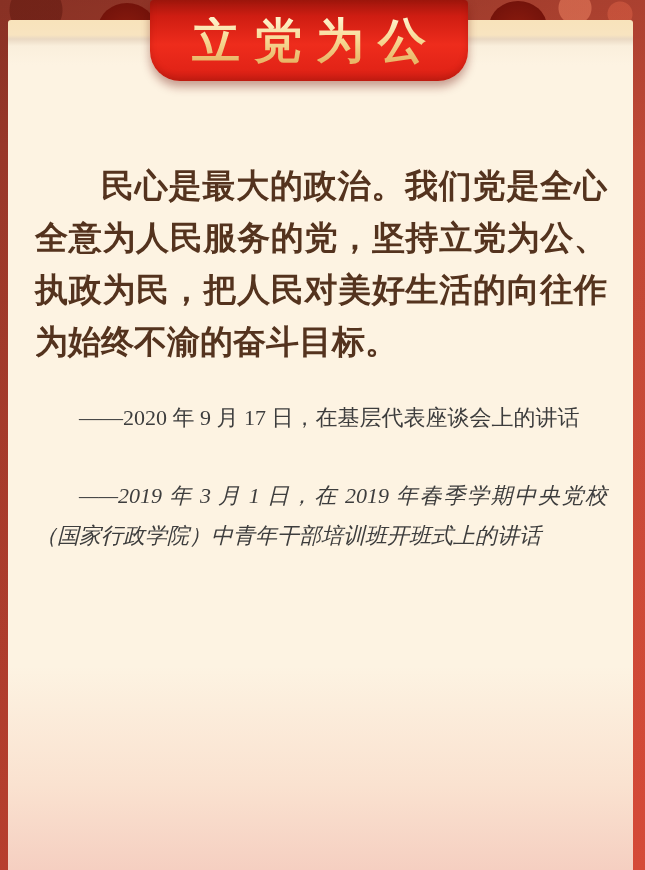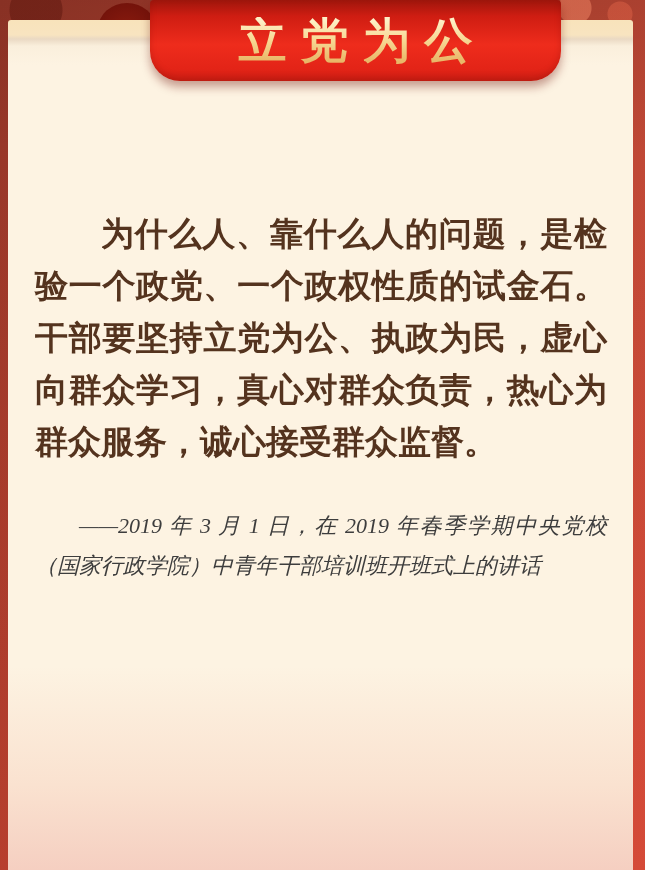--- a/index.html
+++ b/index.html
@@ -33,21 +33,21 @@
     left: 8px; right: 12px; top: 20px; bottom: 0;
     border-radius: 3px 3px 0 0;
     background: linear-gradient(180deg,
       #f8e3bb 0px, #f8e4c0 15px, #ead9c3 19px, #faefdc 26px,
       #fdf3e2 45px, #fdf3e2 76%, #fae2d0 90%, #f5cfc1 100%);
   }
 
   
   .ribbon {
     position: absolute; z-index: 3;
-    left: 150px; top: 0; width: 411px; height: 81px;
+    left: 150px; top: 0; width: 318px; height: 81px;
     border-radius: 4px 4px 30px 30px;
     background: linear-gradient(180deg, #9e160c 0%, #cf1d12 20%, #ee2c1c 55%, #e32417 85%, #cf1f14 100%);
     box-shadow: 0 6px 10px rgba(110,16,8,.38), inset 0 -3px 6px rgba(120,10,5,.25);
     display: flex; align-items: center; justify-content: center;
   }
   .ribbon-title {
     font-size: 48px; font-weight: 700; line-height: 1;
     letter-spacing: 14px; text-indent: 14px;
     background: linear-gradient(180deg, #fdf0c6 8%, #f8d996 46%, #e9b768 92%);
     -webkit-background-clip: text; background-clip: text;
@@ -79,23 +79,26 @@
 <body>
 
 <div class="stage">
 
   <div class="curl curl-left"></div>
   <div class="curl curl-right"></div>
 
   <div class="card">
     <div class="content">
 
+      <section class="block-1">
+        <p class="quote-text">民心是最大的政治。我们党是全心全意为人民服务的党，坚持立党为公、执政为民，把人民对美好生活的向往作为始终不渝的奋斗目标。</p>
+        <p class="quote-attribution attr-1">——2020 年 9 月 17 日，在基层代表座谈会上的讲话</p>
+      </section>
 
       <section class="block-2">
-        <p class="quote-text">为什么人、靠什么人的问题，是检验一个政党、一个政权性质的试金石。干部要坚持立党为公、执政为民，虚心向群众学习，真心对群众负责，热心为群众服务，诚心接受群众监督。</p>
         <p class="quote-attribution attr-2">——2019 年 3 月 1 日，在 2019 年春季学期中央党校（国家行政学院）中青年干部培训班开班式上的讲话</p>
       </section>
 
     </div>
   </div>
 
   <div class="ribbon">
     <span class="ribbon-title">立党为公</span>
   </div>
 

